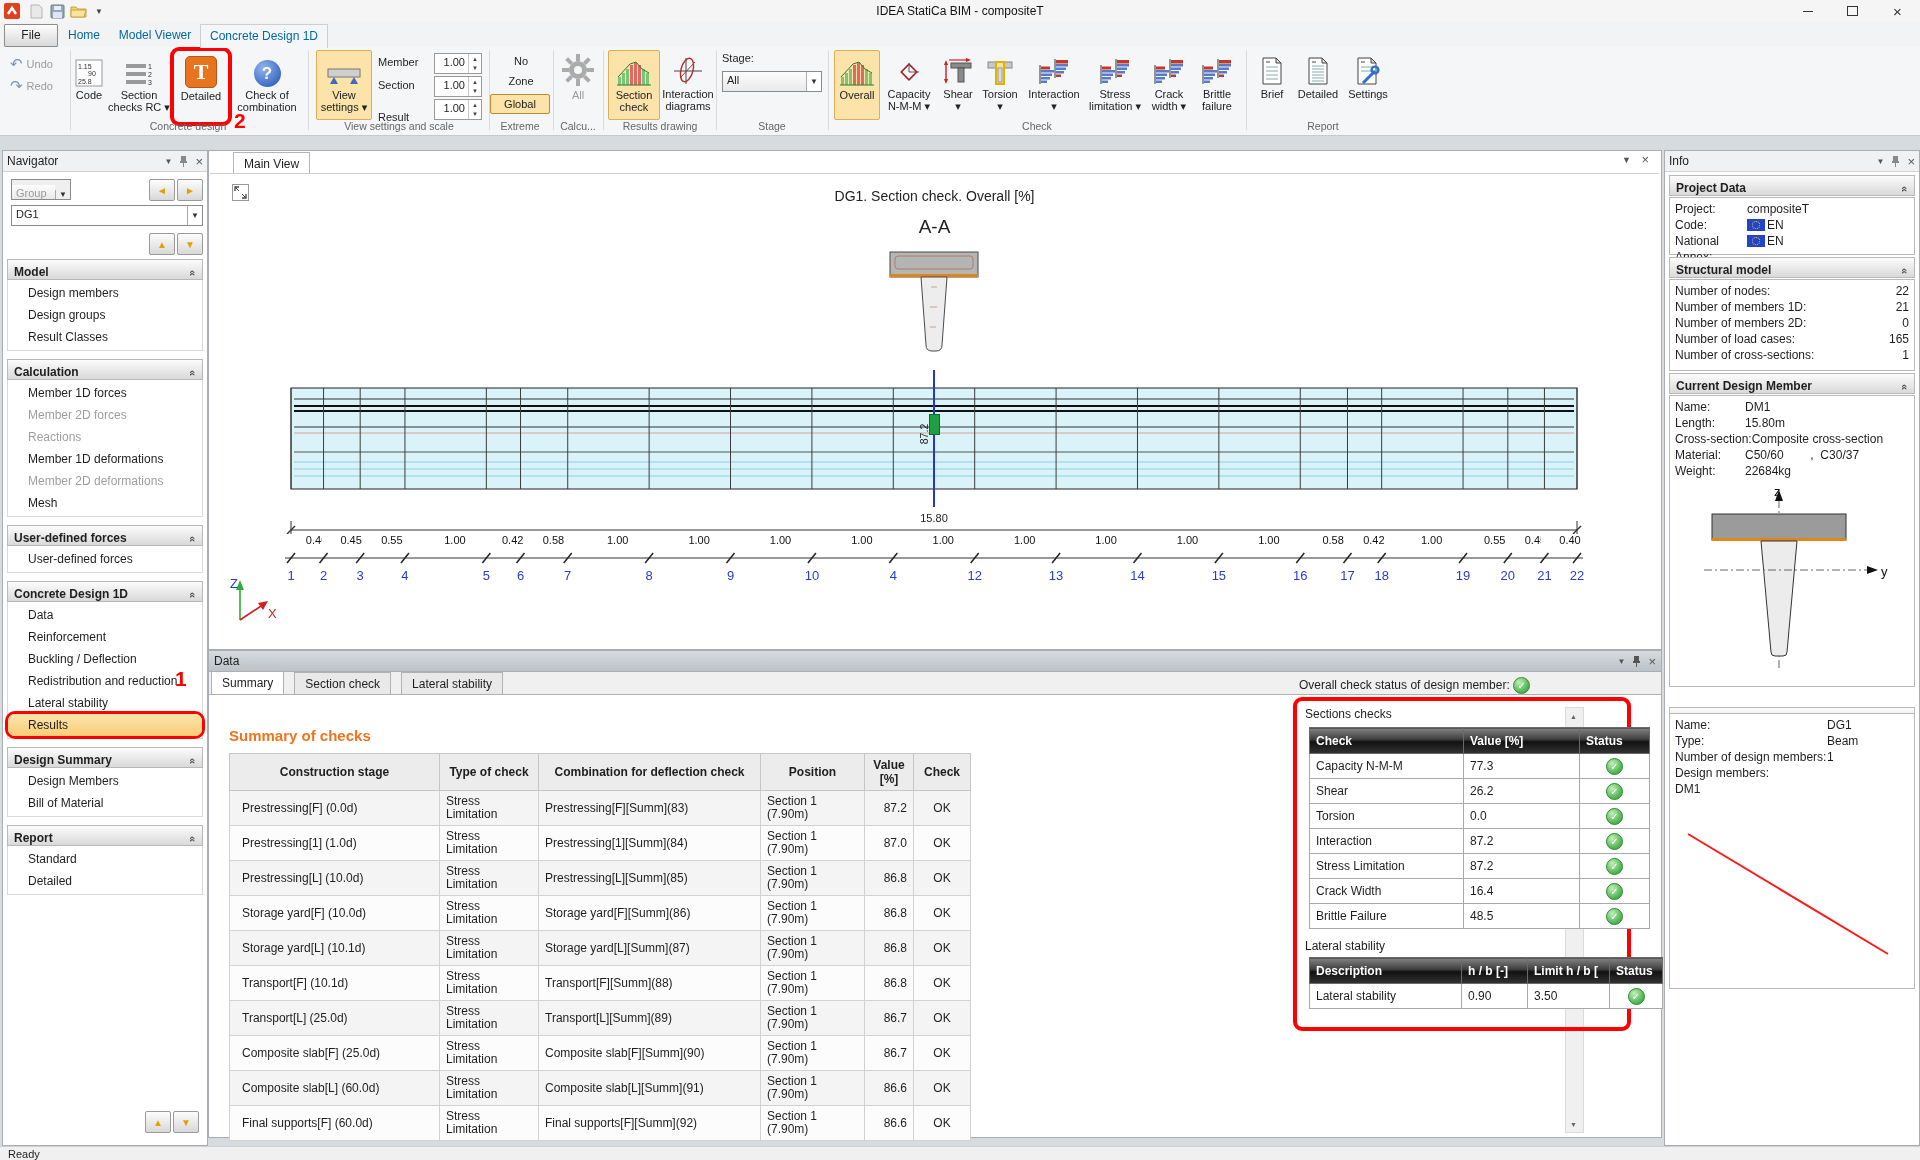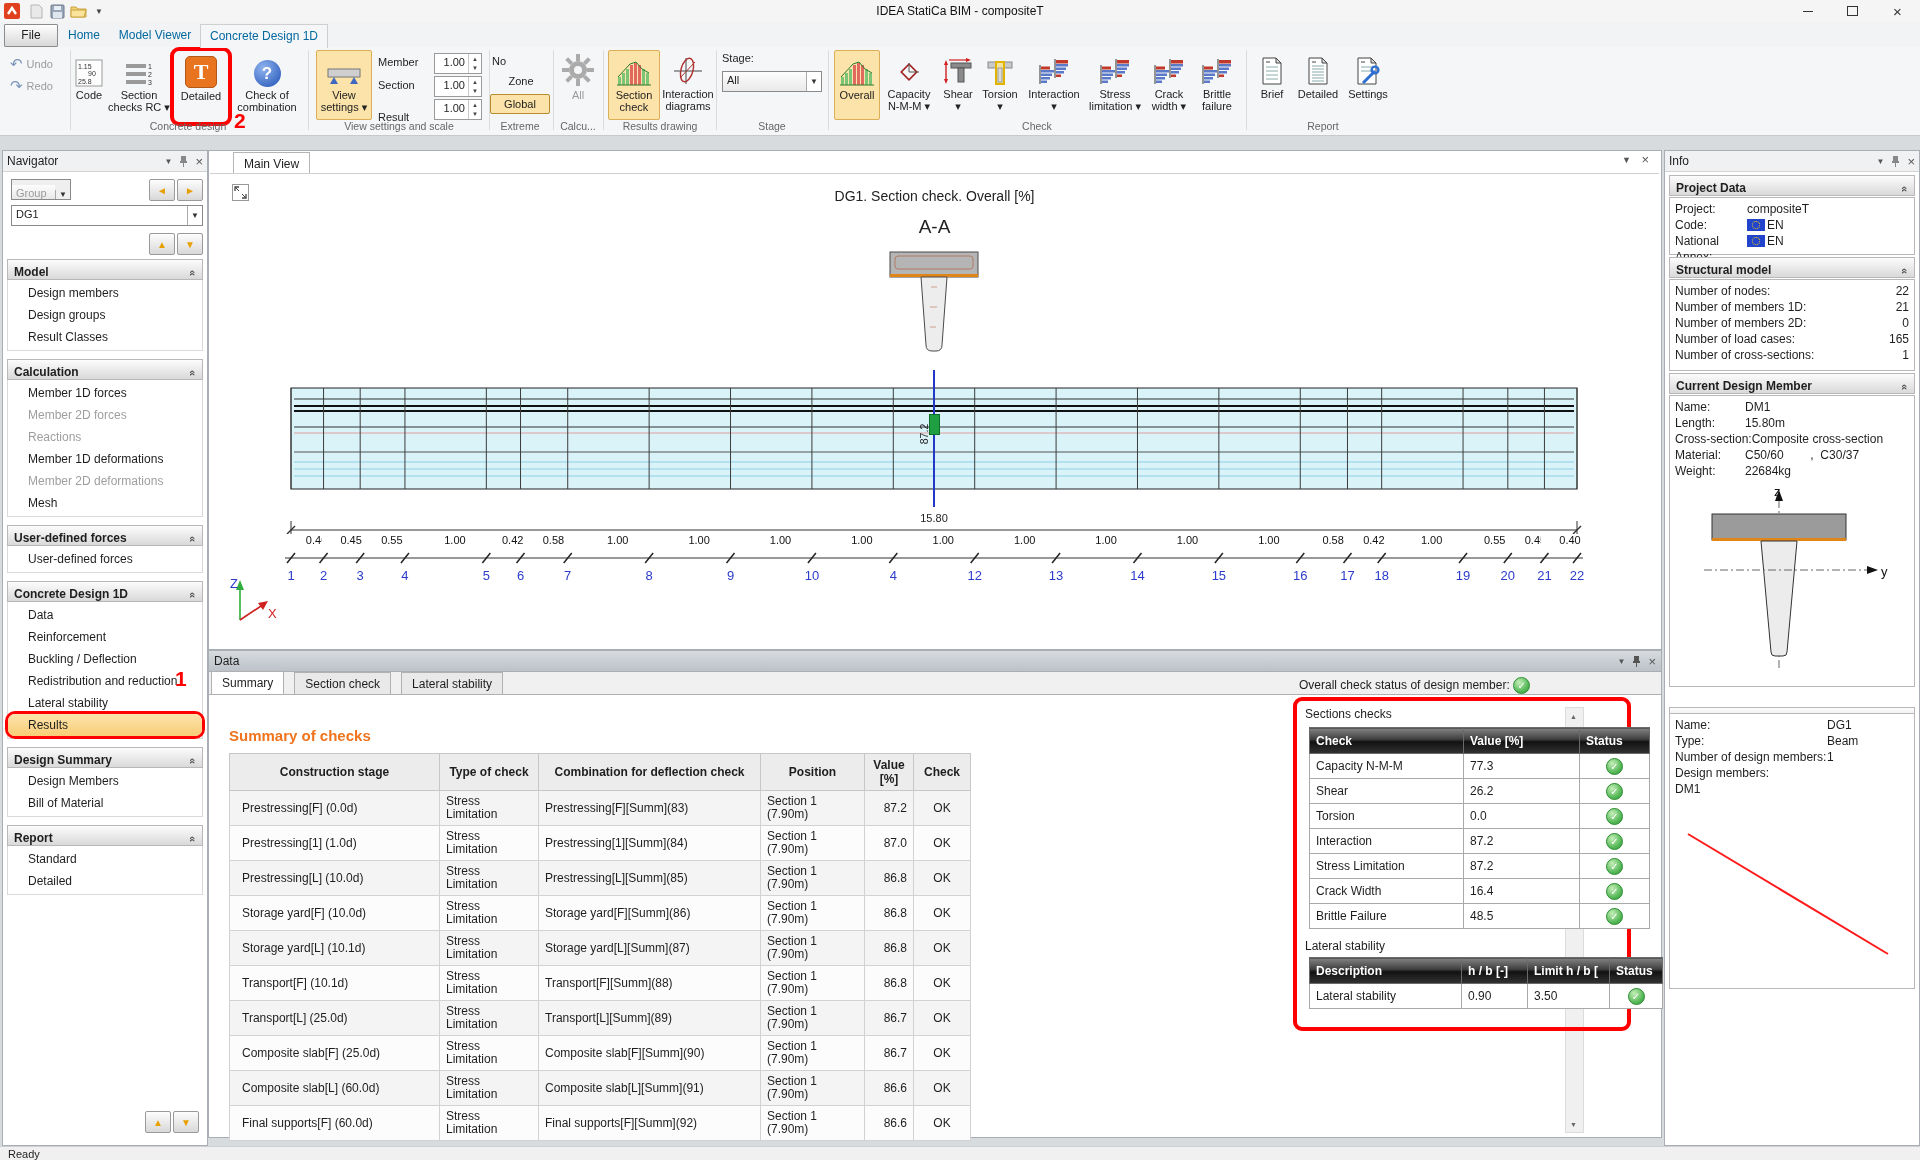--- a/index.html
+++ b/index.html
@@ -228,21 +228,21 @@
   <div class="abs spinner" style="left:434px;top:52px;">
     <span class="sval">1.00</span>
       <span class="sarr">
         <span>▲</span>
         <span>▼</span>
       </span>
   </div>
   <div class="abs grplabel" style="left:312px;width:174px;">View settings and scale</div>
   <div class="abs rsep" style="left:489px;"></div>
 
-  <div class="abs" style="left:492px;top:8px;width:58px;font-size:11px;">No</div>
+  <div class="abs" style="left:492px;top:8px;width:58px;text-align:center;font-size:11px;">No</div>
   <div class="abs" style="left:492px;top:28px;width:58px;text-align:center;font-size:11px;">Zone</div>
   <div class="abs hl" style="left:490px;top:47px;width:58px;height:18px;text-align:center;font-size:11px;line-height:18px;border-color:#b98a2e;">Global</div>
   <div class="abs grplabel" style="left:488px;width:64px;">Extreme</div>
   <div class="abs rsep" style="left:553px;"></div>
 
   <div class="abs rbtn" style="left:558px;top:4px;width:40px;">
     <span class="ricon">
       <svg width="34" height="34" viewBox="0 0 34 34">
         <g fill="#ababab">
           <rect x="15" y="1" width="4" height="7"></rect>

